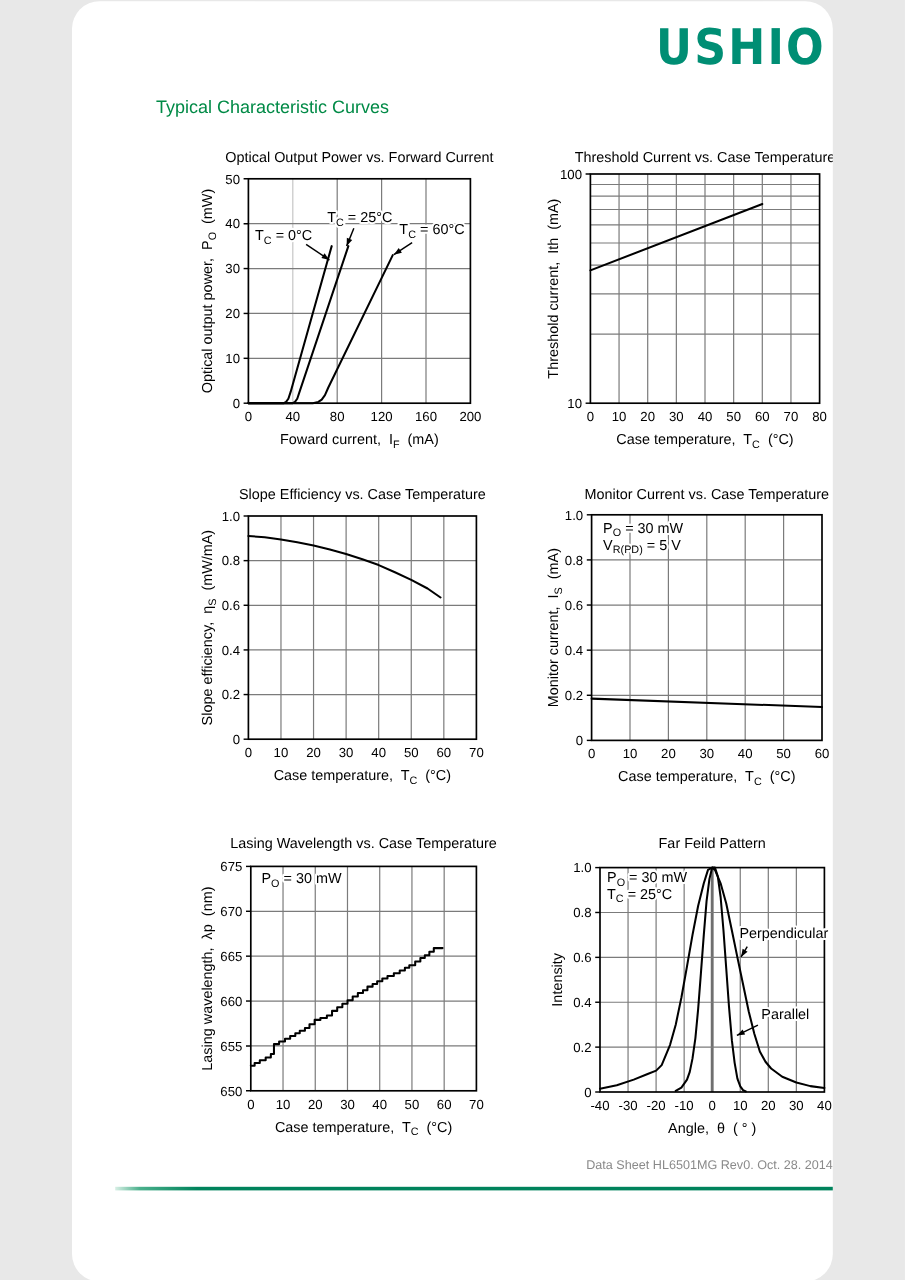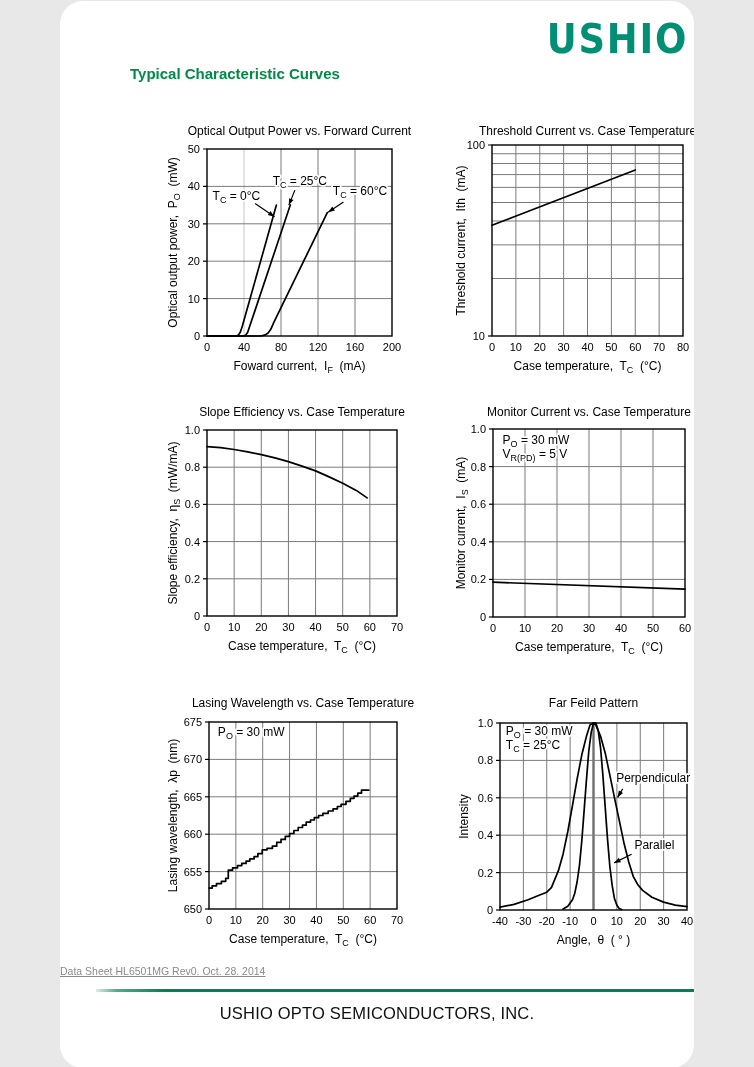--- a/index.html
+++ b/index.html
@@ -1,24 +1,24 @@
 <!DOCTYPE html>
 <html><head>
 <meta charset="utf-8">
 <style>
   html,body{margin:0;padding:0;background:#e8e8e8;}
   .page{position:relative;width:634px;height:1067px;background:#ffffff;margin:1px auto;
         font-family:"Liberation Sans",sans-serif;overflow:hidden;border-radius:23px;}
   .logo{position:absolute;top:14px;right:6px;font-size:41px;font-weight:800;
         letter-spacing:2px;transform:scaleX(0.9);transform-origin:right center;
         font-family:"DejaVu Sans",sans-serif;}
-  .heading{position:absolute;left:70px;top:64px;font-size:15px;font-weight:bold;}
+  .heading{position:absolute;left:70px;top:80px;font-size:15px;font-weight:normal;}
   #charts-svg{position:absolute;left:0;top:0;}
-  .ds-ref{position:absolute;left:0;top:964px;width:100%;text-align:left;
-          font-size:10.5px;color:#8a8a8a;text-decoration:underline;}
+  .ds-ref{position:absolute;left:0;top:964px;width:100%;text-align:right;
+          font-size:10.5px;color:#8a8a8a;}
   .rule{position:absolute;left:36px;top:988px;width:682px;height:3px;}
   .company{position:absolute;left:0;top:1003px;width:100%;text-align:center;
            font-size:16.5px;color:#101010;letter-spacing:0.2px;}
   .website{position:absolute;left:0;top:1024px;width:100%;text-align:center;
            font-size:14px;color:#222;letter-spacing:1.2px;}
   
   #charts-svg text{font-family:"Liberation Sans",sans-serif;fill:#000;}
   #charts-svg .grid{stroke:#7b7b7b;stroke-width:1;fill:none;}
   #charts-svg .grid.light{stroke:#c6c6c6;}
   #charts-svg .grid.strong{stroke:#6f6f6f;stroke-width:2.4;}
@@ -273,14 +273,13 @@
         <text x="556.17375" y="780.905" class="note"><tspan>Perpendicular</tspan></text>
         <line x1="562.71875" y1="787.824" x2="557.57625" y2="796.426" class="arrowline"></line>
         <polygon points="557.57625,796.426 562.9715062633388,792.0784478320666 558.851594166001,789.6154569043103" fill="#000"></polygon>
         <text x="574.40625" y="848.225" class="note"><tspan>Parallel</tspan></text>
         <line x1="571.6012499999999" y1="853.274" x2="554.0699999999999" y2="861.876" class="arrowline"></line>
         <polygon points="554.0699999999999,861.876 560.9625936992695,861.1673730905547 558.848204218114,856.8581553979823" fill="#000"></polygon>
       </g>
     </svg>
   <div class="ds-ref">Data Sheet HL6501MG Rev0. Oct. 28. 2014</div>
   <div class="rule" style="background: linear-gradient(90deg, rgb(216, 239, 229) 0%, rgb(75, 176, 140) 3%, rgb(0, 131, 92) 10%, rgb(0, 131, 92) 90%, rgb(75, 176, 140) 97%, rgb(216, 239, 229) 100%);"></div>
-  <div class="company">USHIO OPTO SEMICONDUCTORS, INC.</div>
 </div>
 
 </body></html>

